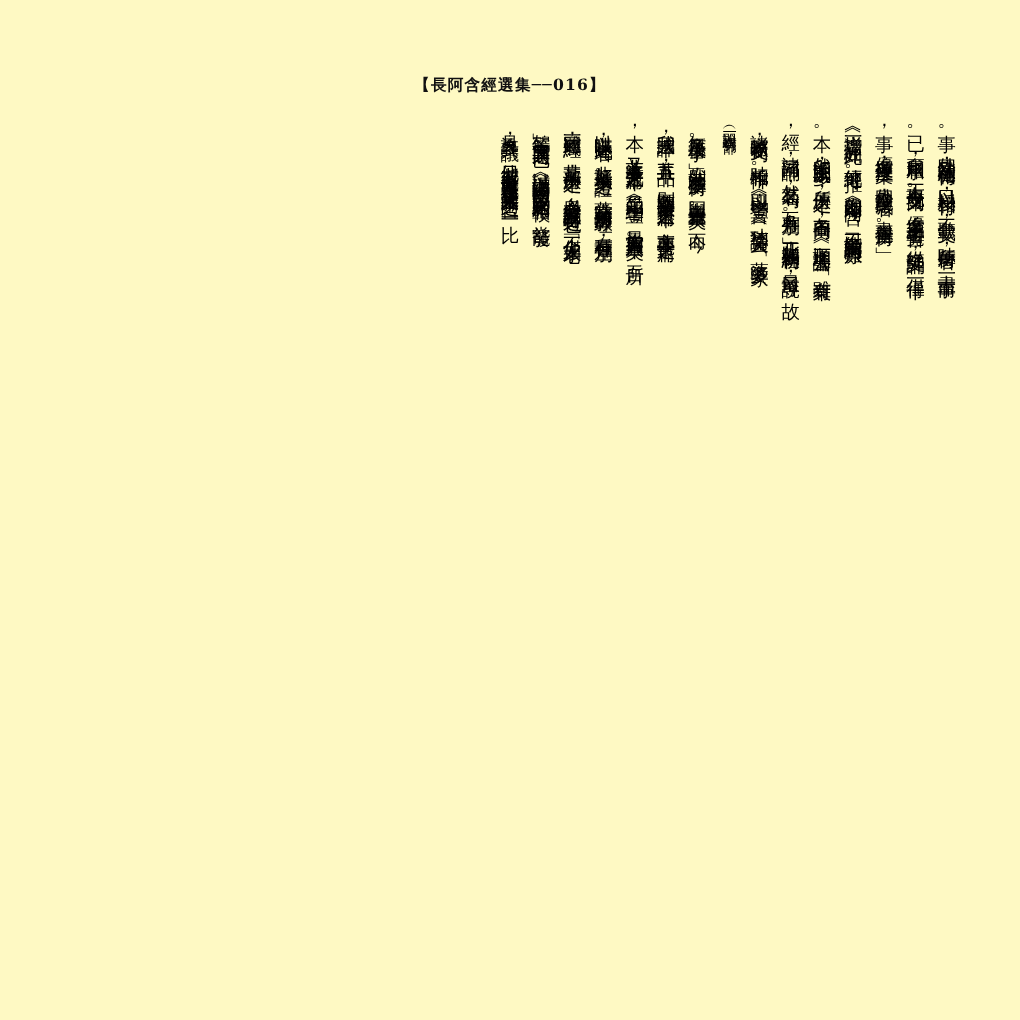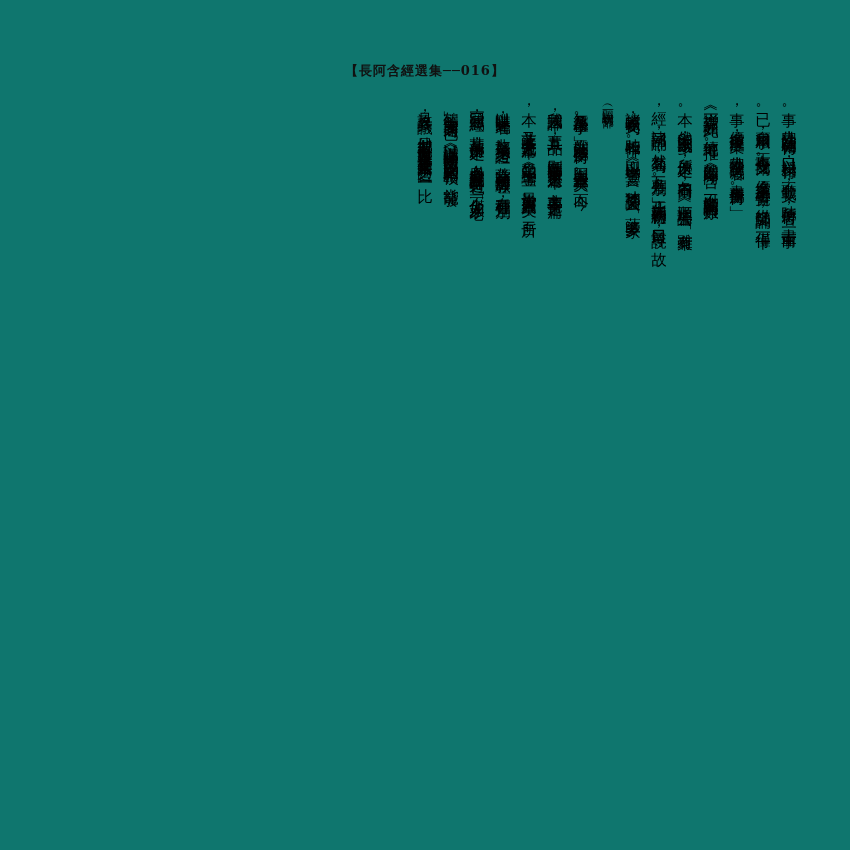--- a/index.html
+++ b/index.html
@@ -12,21 +12,21 @@
     height: 850px;
     overflow: hidden;
     font-family: "DejaVu Serif", "Liberation Serif", serif;
     color: #000000;
   }
 
   #page {
     position: relative;
     width: 850px;
     height: 850px;
-    background: #0f766e;
+    background: #fef9c3;
   }
 
   
   #header {
     position: absolute;
     top: 62px;
     left: 0;
     width: 850px;
     text-align: center;
     font-size: 13px;

